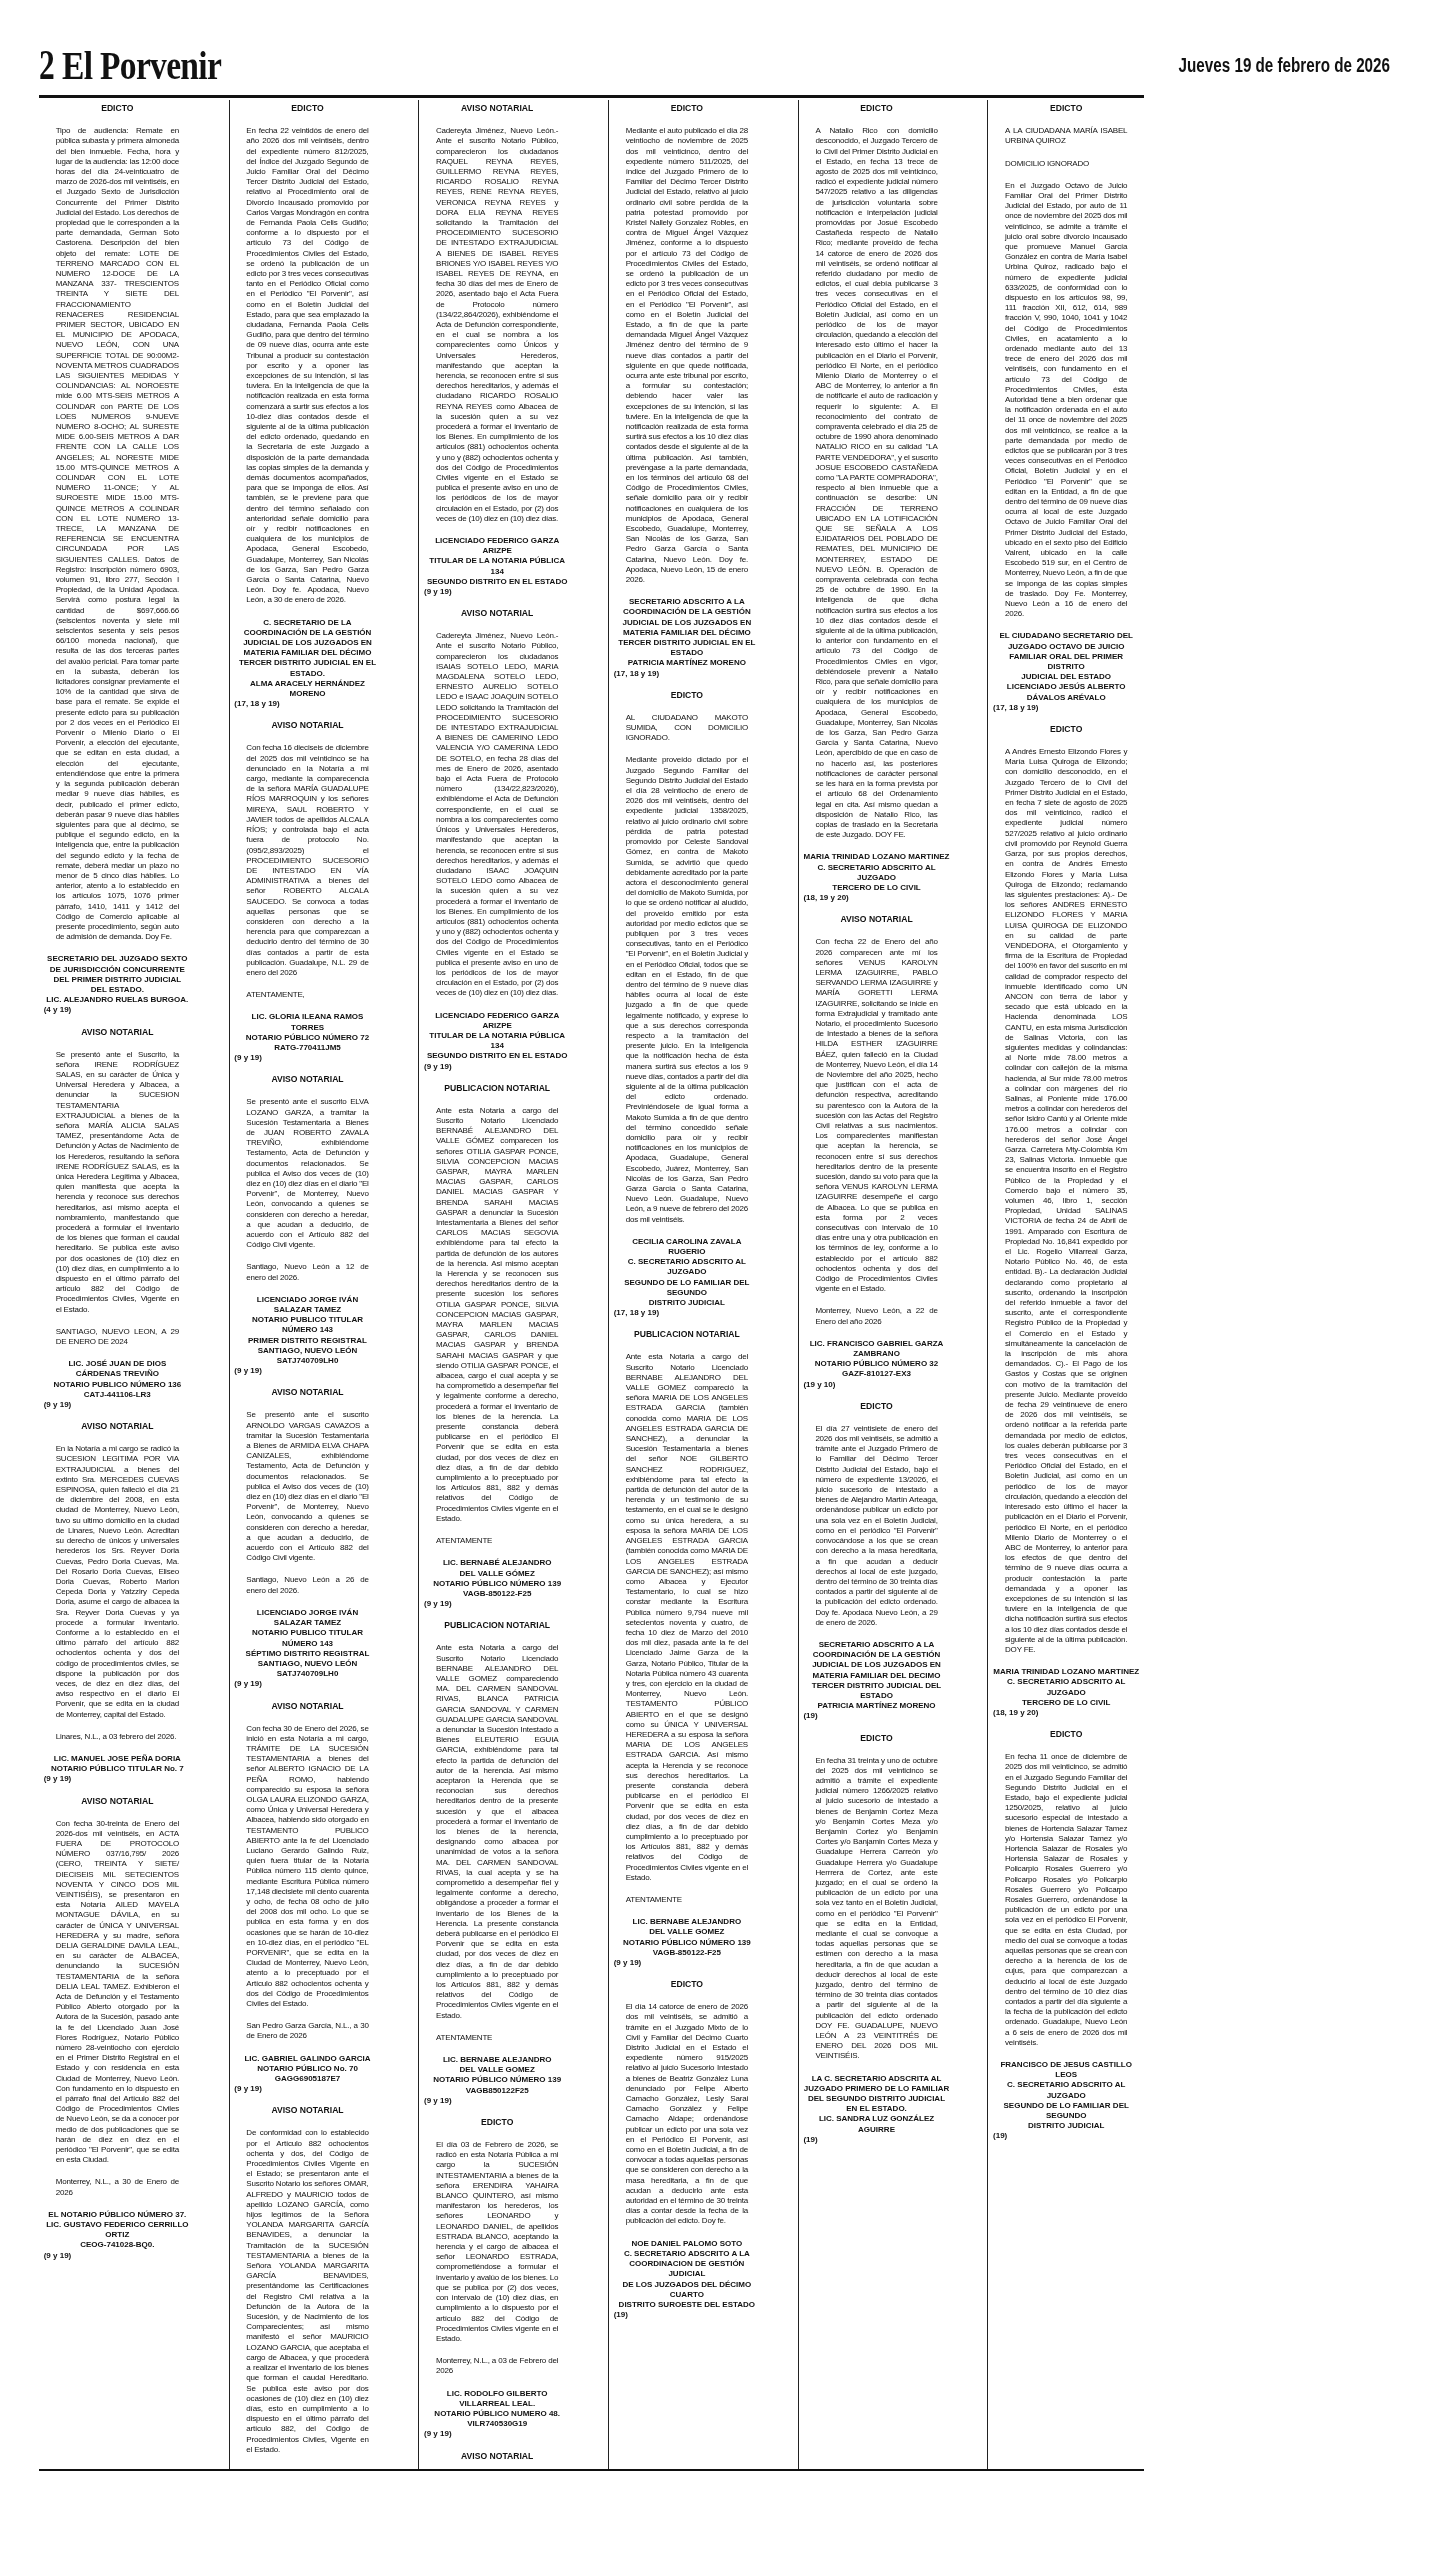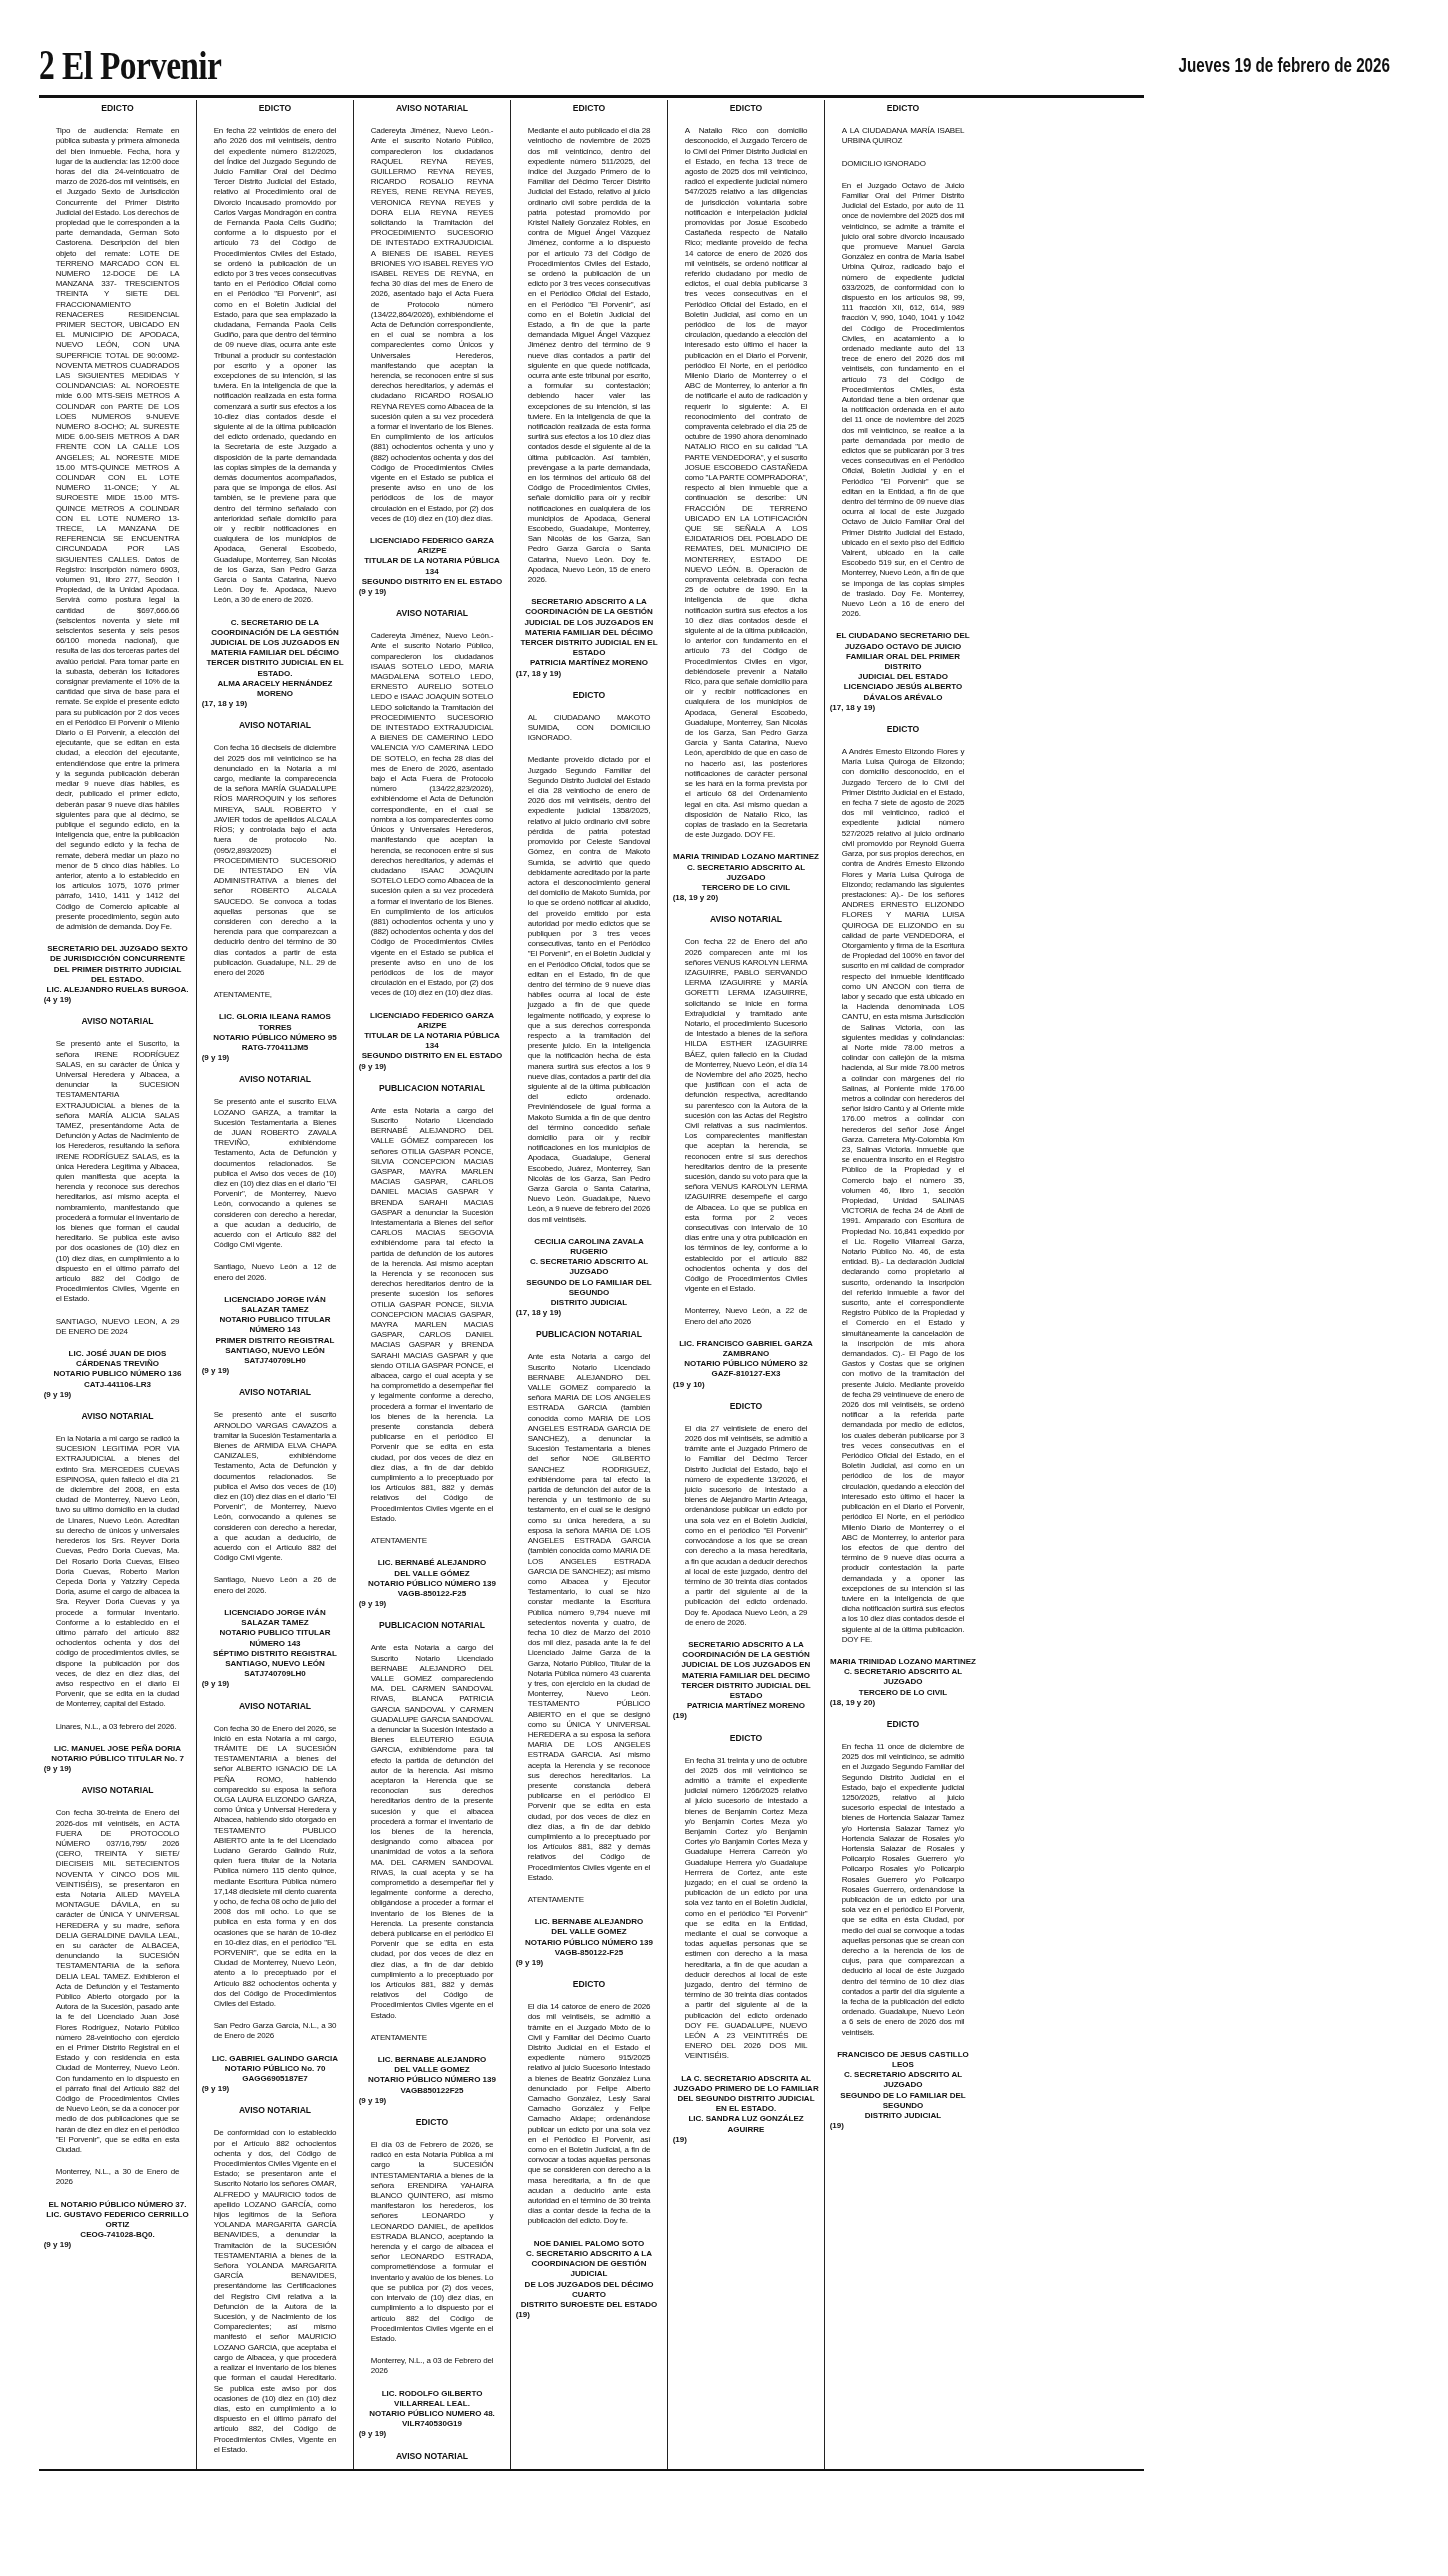--- a/index.html
+++ b/index.html
@@ -3,21 +3,21 @@
 <meta charset="utf-8">
 <style>
   html,body{margin:0;padding:0;background:#fff;}
   body{width:1449px;height:2576px;position:relative;overflow:hidden;font-family:"Liberation Sans",sans-serif;color:#111;}
   .masthead{position:absolute;left:39px;top:45px;width:1410px;height:47px;}
   .page-num{position:absolute;left:0;top:0;font-family:"Liberation Serif",serif;font-weight:bold;font-size:42px;line-height:41px;transform:scaleX(0.75);transform-origin:left top;}
   .paper-name{position:absolute;left:23.4px;top:0;font-family:"Liberation Serif",serif;font-weight:900;font-size:39px;line-height:41px;letter-spacing:-0.8px;transform:scaleX(0.86);transform-origin:left top;}
   .date{position:absolute;right:59px;top:9.3px;font-family:"Liberation Sans",sans-serif;font-weight:bold;font-size:19.5px;transform:scaleX(0.78);transform-origin:right top;}
   .top-rule{position:absolute;left:39px;top:95px;width:1105px;height:3.1px;background:#111;}
   .bottom-rule{position:absolute;left:39px;top:2469px;width:1105px;height:2.3px;background:#111;}
-  .columns{position:absolute;left:39px;top:100px;width:1105px;height:2370px;display:flex;}
+  .columns{position:absolute;left:39px;top:100px;width:1105px;height:2370px;display:flex;gap:33px;}
   .col{width:157px;padding:0 4.7px;height:100%;overflow:hidden;box-sizing:border-box;position:relative;}
   .col+.col{border-left:1.2px solid #222;}
   .notice{margin-bottom:11px;}
   .n-title{font-weight:bold;font-size:8.6px;text-align:center;line-height:11px;margin-top:3.1px;}
   .n-body{font-size:8px;line-height:10.2px;text-align:justify;hyphens:auto;font-family:"Liberation Sans",sans-serif;letter-spacing:-0.2px;}
   .n-body p{margin:12px;}
   .n-sig{font-weight:bold;font-size:8px;line-height:10.2px;text-align:center;}
   .n-pub{font-weight:bold;font-size:8px;line-height:10.2px;text-align:left;}
 </style>
 </head>
@@ -88,21 +88,21 @@
         <div class="n-sig">ALMA ARACELY HERNÁNDEZ MORENO</div>
         <div class="n-pub">(17, 18 y 19)</div>
       </div>
       <div class="notice">
         <div class="n-title">AVISO NOTARIAL</div>
         <div class="n-body">
           <p>Con fecha 16 dieciseis de diciembre del 2025 dos mil veinticinco se ha denunciado en la Notaría a mi cargo, mediante la comparecencia de la señora MARÍA GUADALUPE RÍOS MARROQUIN y los señores MIREYA, SAUL ROBERTO Y JAVIER todos de apellidos ALCALA RÍOS; y controlada bajo el acta fuera de protocolo No. (095/2,893/2025) el PROCEDIMIENTO SUCESORIO DE INTESTADO EN VÍA ADMINISTRATIVA a bienes del señor ROBERTO ALCALA SAUCEDO. Se convoca a todas aquellas personas que se consideren con derecho a la herencia para que comparezcan a deducirlo dentro del término de 30 días contados a partir de esta publicación. Guadalupe, N.L. 29 de enero del 2026</p>
           <p>ATENTAMENTE,</p>
         </div>
         <div class="n-sig">LIC. GLORIA ILEANA RAMOS TORRES</div>
-        <div class="n-sig">NOTARIO PÚBLICO NÚMERO 95</div>
+        <div class="n-sig">NOTARIO PÚBLICO NÚMERO 72</div>
         <div class="n-sig">RATG-770411JM5</div>
         <div class="n-pub">(9 y 19)</div>
       </div>
       <div class="notice">
         <div class="n-title">AVISO NOTARIAL</div>
         <div class="n-body">
           <p>Se presentó ante el suscrito ELVA LOZANO GARZA, a tramitar la Sucesión Testamentaria a Bienes de JUAN ROBERTO ZAVALA TREVIÑO, exhibiéndome Testamento, Acta de Defunción y documentos relacionados. Se publica el Aviso dos veces de (10) diez en (10) diez días en el diario "El Porvenir", de Monterrey, Nuevo León, convocando a quienes se consideren con derecho a heredar, a que acudan a deducirlo, de acuerdo con el Artículo 882 del Código Civil vigente.</p>
           <p>Santiago, Nuevo León a 12 de enero del 2026.</p>
         </div>
         <div class="n-sig">LICENCIADO JORGE IVÁN</div>

